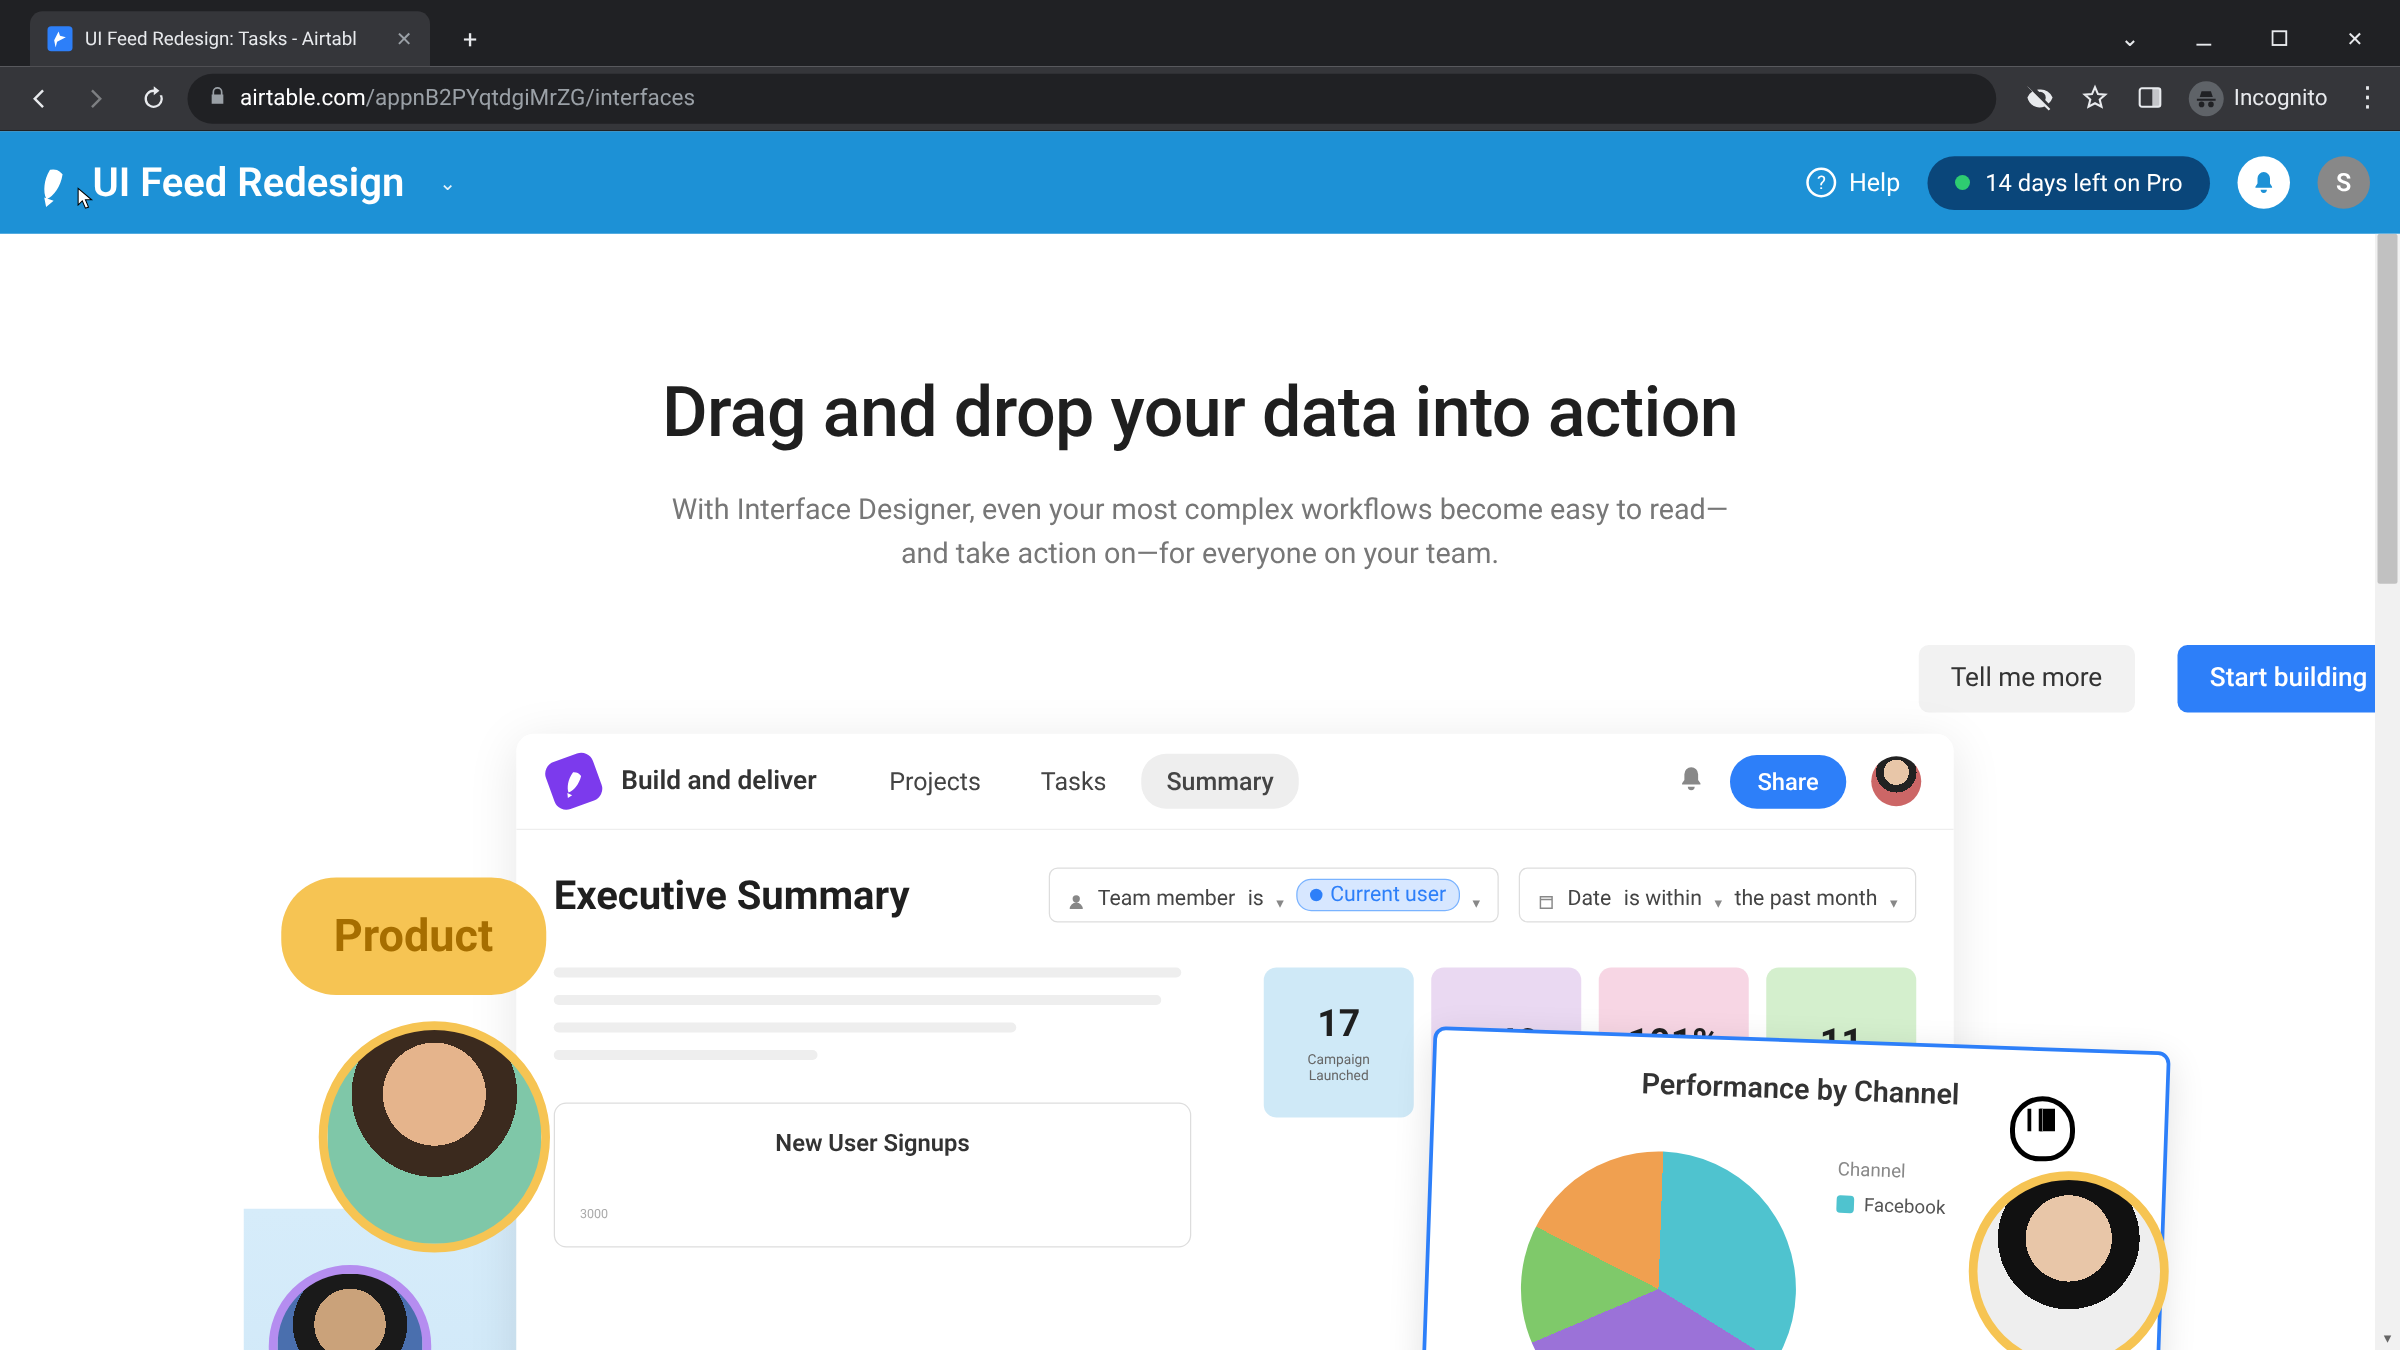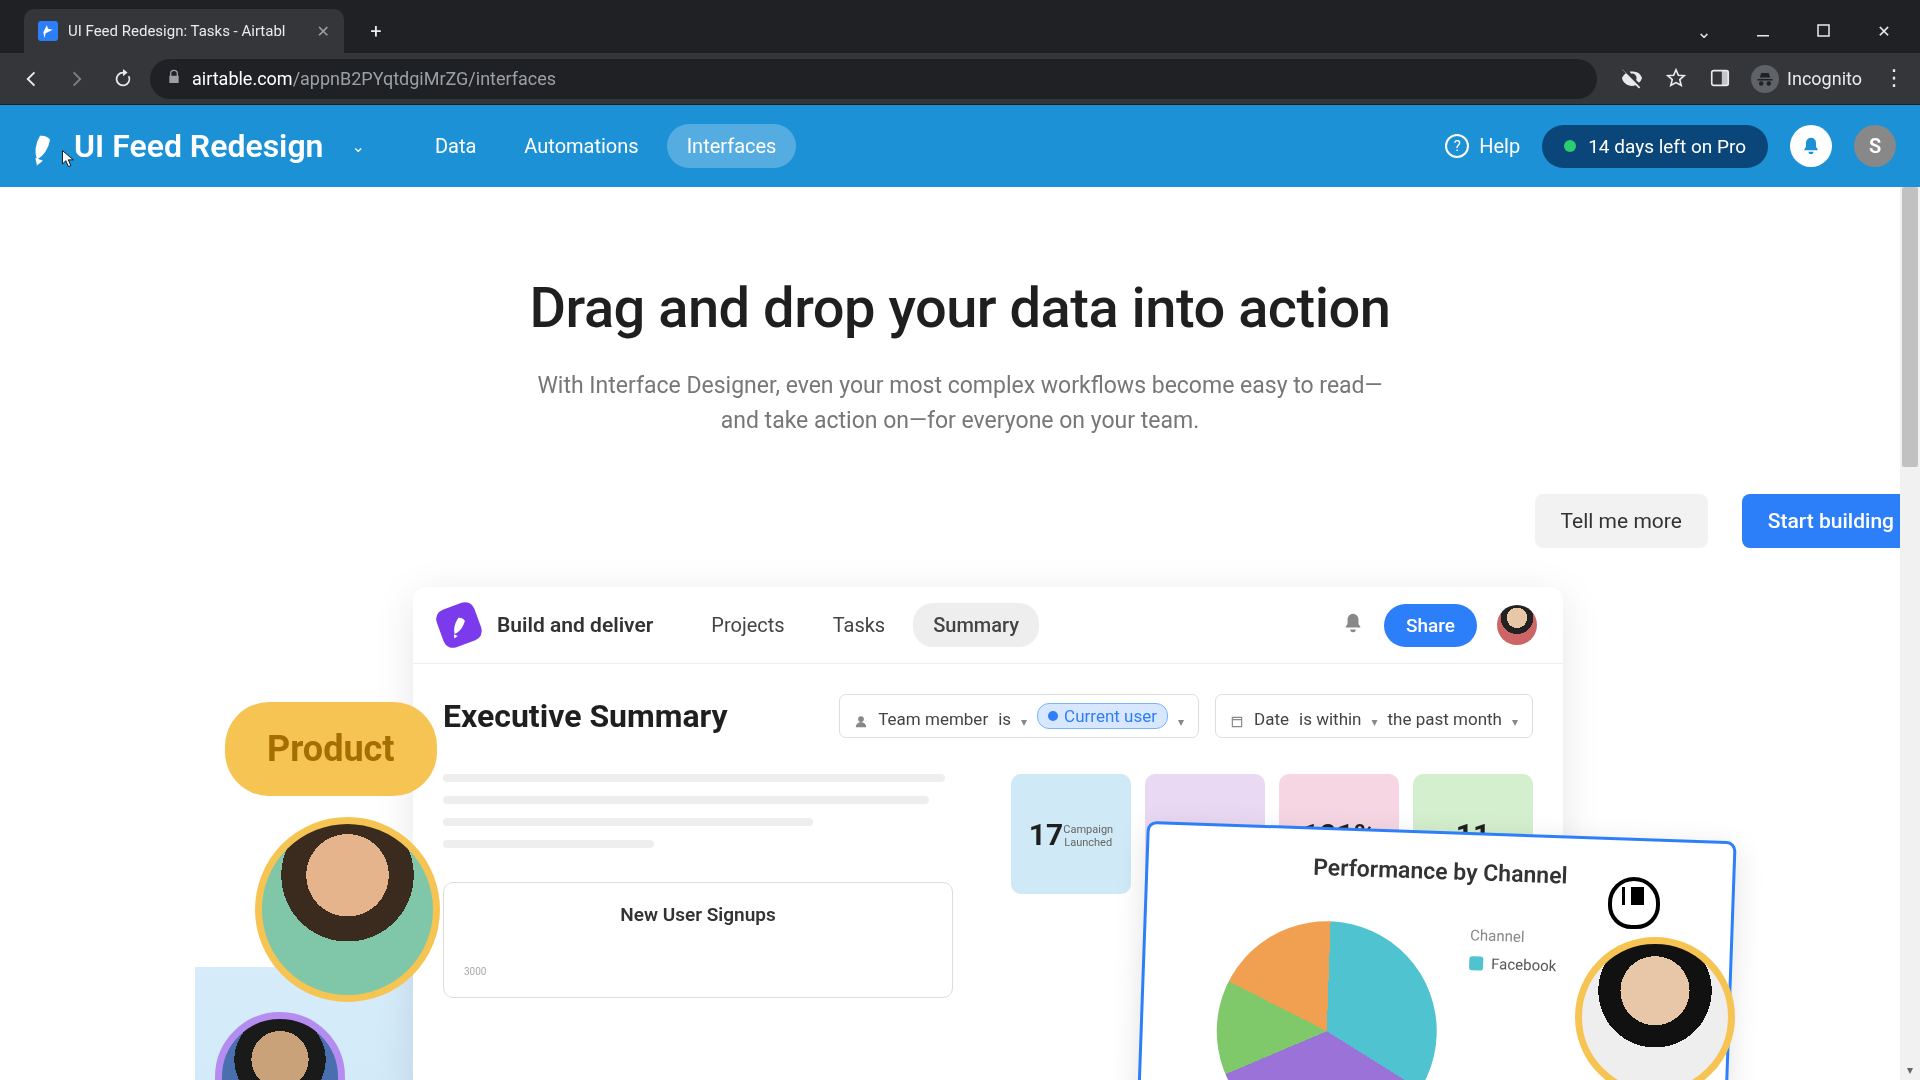--- a/index.html
+++ b/index.html
@@ -58,21 +58,21 @@
 .cursor{position:absolute;left:60px;top:149px;pointer-events:none}
 .cursor svg{width:20px;height:20px}
 
 
 .main{height:calc(1080px - 53px - 52px - 82px);position:relative;overflow:hidden}
 .scrollbar{position:absolute;right:0;top:0;bottom:0;width:20px;background:#f1f1f1}
 .scrollbar .thumb{position:absolute;left:2px;right:2px;top:0;height:280px;background:#c1c1c1;border-radius:2px}
 .scrollbar .arrow{position:absolute;left:0;right:0;height:20px;display:flex;align-items:center;justify-content:center;color:#666;font-size:12px}
 .scrollbar .down{bottom:0}
 
-.hero{padding-top:88px;text-align:center}
+.hero{padding-top:110px;text-align:center}
 .hero h1{font-size:56px;font-weight:500;color:#1f1f1f;letter-spacing:-.5px}
 .hero p{margin-top:28px;font-size:23px;color:#777;line-height:1.5}
 .hero-actions{margin-top:56px;display:flex;gap:34px;justify-content:flex-end}
 .btn{padding:15px 26px;border-radius:8px;font-size:21px;border:none;cursor:pointer}
 .btn.secondary{background:#f2f2f2;color:#333}
 .btn.primary{background:#2d7ff9;color:#fff;font-weight:500}
 
 
 .illus{position:absolute;top:400px;left:50%;transform:translateX(-50%);width:1530px;height:700px}
 .blue-bg{position:absolute;left:0;right:0;top:380px;height:600px;background:linear-gradient(180deg,#d6ecfa 0%,#c3e0f4 100%)}
@@ -105,21 +105,21 @@
 .filt .dd{font-size:12px;color:#888}
 .filt .chip{background:#d7e7ff;border:1px solid #7ab3ff;border-radius:12px;padding:2px 10px;color:#2d7ff9;display:flex;align-items:center;gap:6px}
 .filt .chip .dot2{width:10px;height:10px;border-radius:50%;background:#2d7ff9}
 .filt .ic{width:14px;height:14px;fill:#888}
 
 .cb-mid{display:flex;gap:40px;margin-top:36px}
 .skel{flex:1}
 .sk-line{height:8px;background:#eee;border-radius:4px;margin-bottom:14px}
 .sk-line.w1{width:95%}.sk-line.w2{width:92%}.sk-line.w3{width:70%}.sk-line.w4{width:40%}
 .stats{display:flex;gap:14px}
-.stat{width:120px;height:120px;border-radius:10px;display:flex;align-items:center;justify-content:center}
+.stat{width:120px;height:120px;border-radius:10px;display:flex;flex-direction:column;align-items:center;justify-content:center}
 .stat .num{font-size:30px;font-weight:700;color:#1f1f1f}
 .stat .lbl{font-size:11px;color:#666;text-align:center;margin-top:4px}
 .stat.c1{background:#cfe9f7}.stat.c2{background:#ead9f2}.stat.c3{background:#f7d6e4}.stat.c4{background:#d4efcd}
 
 .signups{border:1px solid #ddd;border-radius:10px;padding:20px;margin-top:34px;width:510px}
 .signups h3{text-align:center;font-size:19px;font-weight:600;color:#333}
 .tiny{font-size:10px;color:#aaa;margin-top:40px}
 
 .perf{position:absolute;right:-5px;top:244px;width:590px;height:390px;background:#fff;border:3px solid #2d7ff9;border-radius:10px;transform:rotate(2deg);box-shadow:0 8px 30px rgba(0,0,0,.12);z-index:4;padding:24px}
 .perf h3{text-align:center;font-size:23px;font-weight:600;color:#333}
@@ -215,25 +215,20 @@
 
 <div class="at-header">
   <div class="at-logo">
     <span class="mark">
         <svg viewBox="0 0 24 24">
           <path d="M5 19c0-4 3-10 9-14 3 1 4 2 5 5-4 6-10 9-14 9zm-1 0l3 3-4 1 1-4z"></path>
         </svg>
       </span>
     <span class="at-title">UI Feed Redesign</span>
     <span class="at-dd">⌄</span>
-  </div>
-  <div class="at-nav">
-    <span class="item">Data</span>
-    <span class="item">Automations</span>
-    <span class="item active">Interfaces</span>
   </div>
   <div class="at-right">
     <span class="help">
       <span class="q">?</span>
       <span>Help</span>
     </span>
     <span class="trial">
       <span class="dot"></span>
       <span>14 days left on Pro</span>
     </span>

